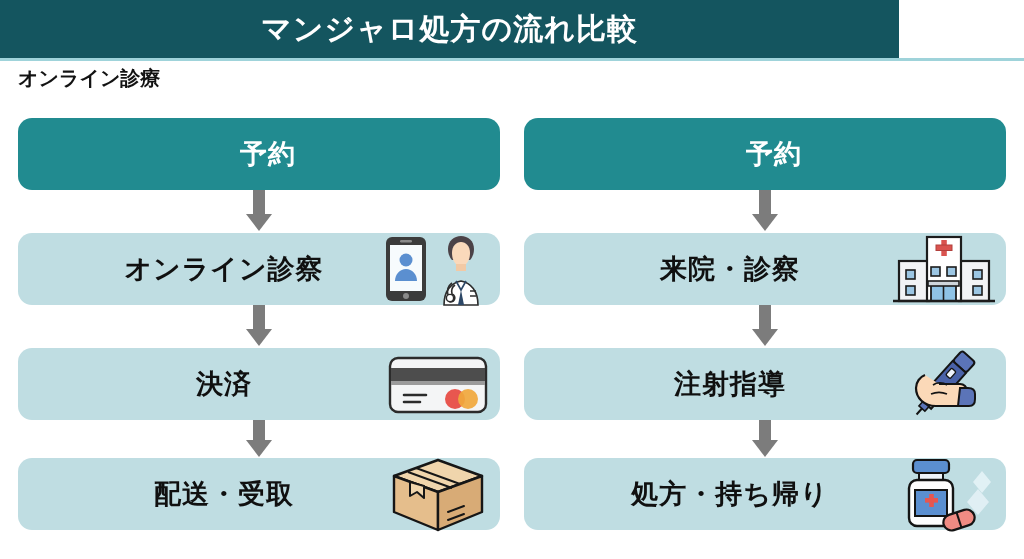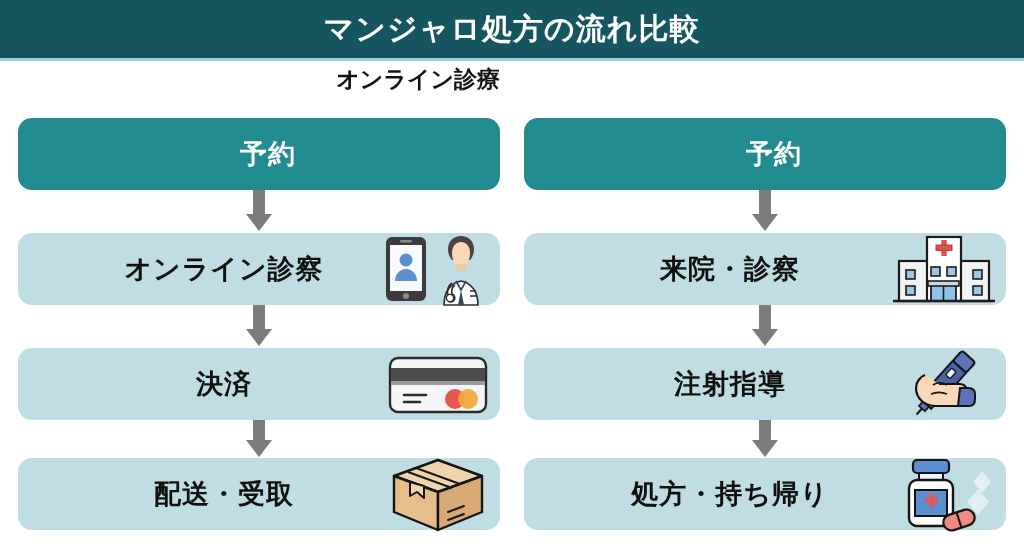--- a/index.html
+++ b/index.html
@@ -18,21 +18,21 @@
     position: relative;
     width: 1024px;
     height: 559px;
     background: #ffffff;
   }
 
   
   .header-bar {
     position: absolute;
     left: 0; top: 0;
-    width: 1024px;
+    width: 899px;
     height: 58px;
     background: #14555f;
     display: flex;
     align-items: center;
     justify-content: center;
   }
   .header-title {
     color: #ffffff;
     font-size: 30px;
     font-weight: bold;
@@ -55,22 +55,22 @@
     width: 482px;
     height: 498px;
   }
   .column.left  { left: 18px; }
   .column.right { left: 524px; }
 
   .col-heading {
     position: absolute;
     left: 0; top: 7px;
     width: 482px;
-    text-align: right;
-    font-size: 23px;
+    text-align: left;
+    font-size: 20px;
     font-weight: bold;
     color: #121212;
     line-height: 1;
     white-space: nowrap;
   }
 
   
   .step {
     position: absolute;
     left: 0;

